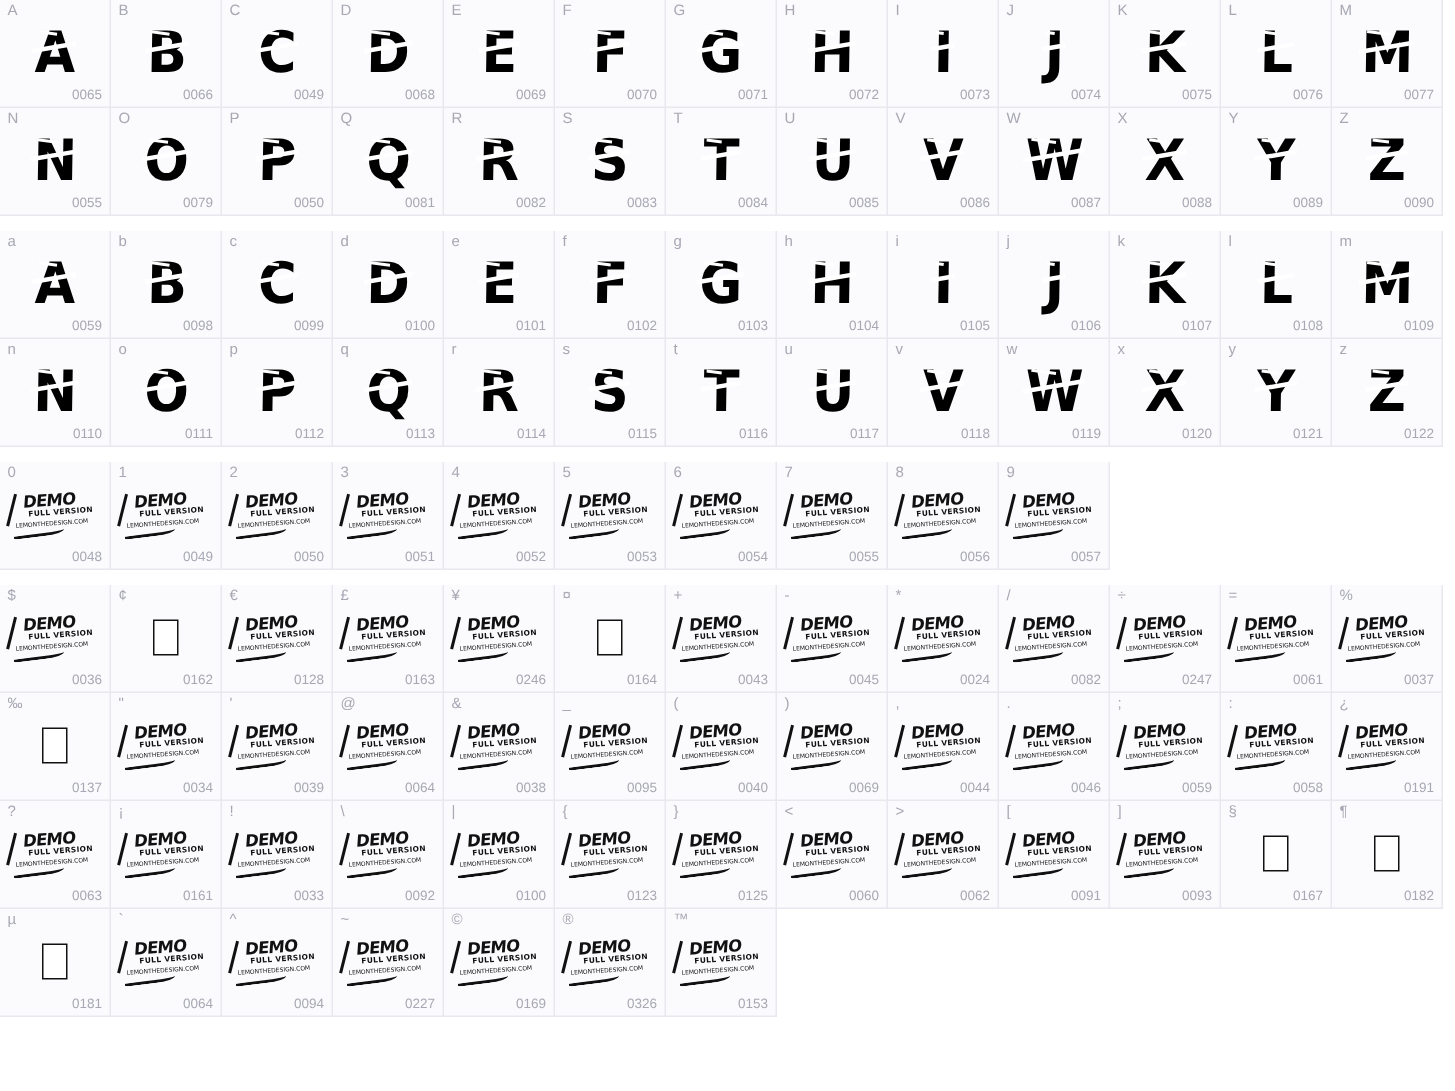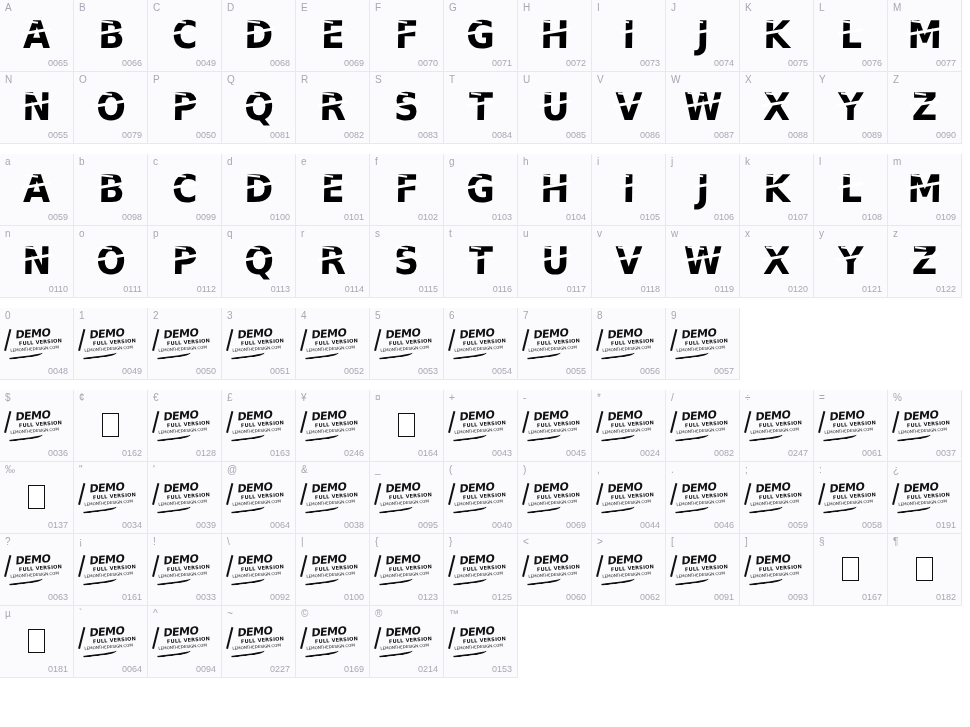--- a/index.html
+++ b/index.html
@@ -1221,21 +1221,21 @@
         <div class="char-label">®</div>
         <div class="glyph-area">
           <div class="demo-logo">
             <div class="dl-slash"></div>
             <div class="dl-top">DEMO</div>
             <div class="dl-mid">FULL VERSION</div>
             <div class="dl-bot">LEMONTHEDESIGN.COM</div>
             <div class="dl-swoosh"></div>
           </div>
         </div>
-        <div class="code-label">0214</div>
+        <div class="code-label">0326</div>
       </div>
       <div class="cell">
         <div class="char-label">™</div>
         <div class="glyph-area">
           <div class="demo-logo">
             <div class="dl-slash"></div>
             <div class="dl-top">DEMO</div>
             <div class="dl-mid">FULL VERSION</div>
             <div class="dl-bot">LEMONTHEDESIGN.COM</div>
             <div class="dl-swoosh"></div>

